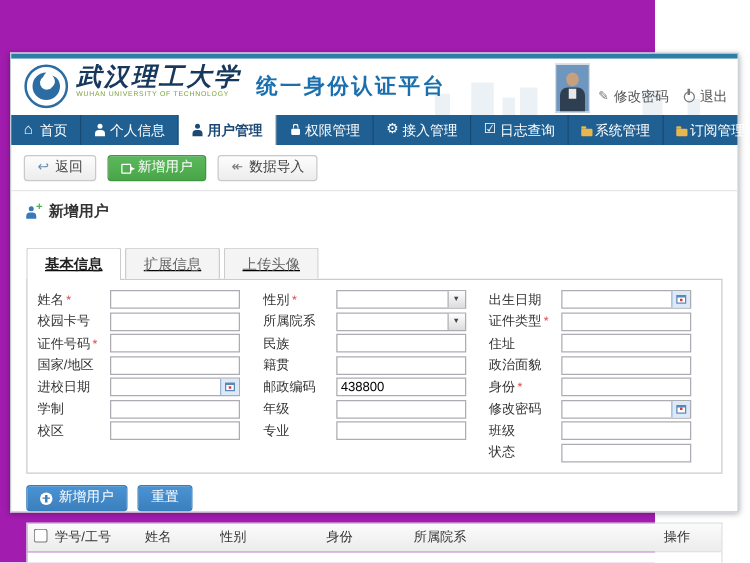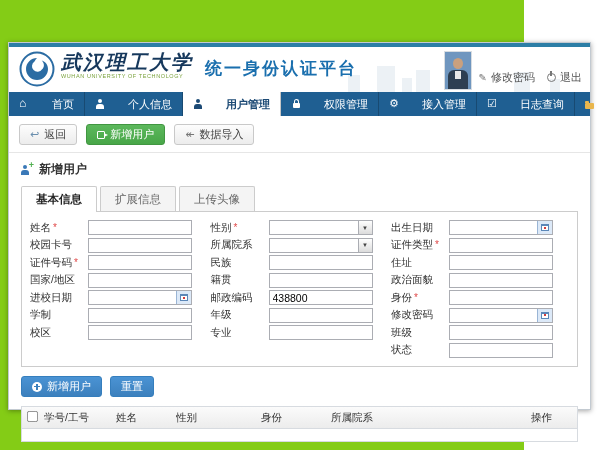--- a/index.html
+++ b/index.html
@@ -1,17 +1,17 @@
 <!DOCTYPE html>
 <html><head>
 <meta charset="utf-8">
 <style>
   html,body{margin:0;padding:0;background:#ffffff;width:600px;height:450px;overflow:hidden;
     font-family:"Liberation Sans","DejaVu Sans",sans-serif;}
-  .canvas{position:relative;width:524px;height:450px;background:#84cc16;}
+  .canvas{position:relative;width:524px;height:450px;background:#a21caf;}
   .page{position:absolute;left:8px;top:42px;width:583px;height:368px;background:#fff;
     border:1px solid #c3cad1;box-shadow:0 1px 5px rgba(0,0,0,.35);box-sizing:border-box;}
   
   .teal{height:4px;background:#2c7ea6;}
   
   .hdr{position:relative;height:45px;background:#fff;overflow:hidden;}
   .logo{position:absolute;left:10px;top:4px;width:36px;height:36px;}
   .uniblock{position:absolute;left:52px;top:5px;line-height:1;}
   .uni-cn{font-family:"Liberation Serif","DejaVu Serif",serif;font-weight:bold;font-style:italic;
     font-size:20px;color:#16385c;letter-spacing:2px;}
@@ -23,21 +23,21 @@
   .avatar .head{position:absolute;left:8px;top:6px;width:10px;height:11px;border-radius:50%;background:#c9a07e;}
   .avatar .body{position:absolute;left:3px;top:18px;width:20px;height:20px;border-radius:6px 6px 0 0;background:#2e3f52;}
   .avatar .shirt{position:absolute;left:10px;top:19px;width:6px;height:8px;background:#e8e8e8;}
   .hdr-links{position:absolute;right:8px;bottom:7px;display:flex;align-items:center;gap:12px;font-size:11px;color:#555;}
   .hlink{display:flex;align-items:center;gap:4px;cursor:pointer;}
   .pencil{font-size:10px;color:#777;}
   .power{position:relative;width:9px;height:9px;border:1.5px solid #777;border-radius:50%;display:inline-block;box-sizing:border-box;}
   .power::before{content:'';position:absolute;left:2.4px;top:-3px;width:1.5px;height:5px;background:#777;}
   
   .nav{display:flex;height:24px;background:#1f5f92;font-size:11px;color:#fff;}
-  .nav-item{display:flex;align-items:center;gap:22px;padding:0 10px;border-right:1px solid rgba(0,0,0,.22);cursor:pointer;white-space:nowrap;}
+  .nav-item{display:flex;align-items:center;gap:2px;padding:0 10px;border-right:1px solid rgba(0,0,0,.22);cursor:pointer;white-space:nowrap;}
   .nav-item.active{background:#fff;color:#1c4a75;font-weight:bold;}
   .nav-ic{position:relative;width:11px;height:10px;display:inline-block;flex:0 0 auto;}
   .ic-home::before{content:'⌂';position:absolute;left:0;top:-2px;font-size:12px;line-height:12px;}
   .ic-person::before,.ic-person-card::before{content:'';position:absolute;left:3px;top:0;width:4px;height:4px;border-radius:50%;background:currentColor;}
   .ic-person::after,.ic-person-card::after{content:'';position:absolute;left:1px;top:5px;width:8px;height:5px;border-radius:3px 3px 0 0;background:currentColor;}
   .ic-lock::before{content:'';position:absolute;left:2.5px;top:0;width:5px;height:4px;border:1px solid currentColor;border-bottom:none;border-radius:3px 3px 0 0;box-sizing:border-box;}
   .ic-lock::after{content:'';position:absolute;left:1.5px;top:3.5px;width:7px;height:5.5px;background:currentColor;border-radius:1px;}
   .ic-checked-doc::before{content:'☑';position:absolute;left:0;top:-1px;font-size:11px;line-height:11px;}
   .ic-gear::before{content:'⚙';position:absolute;left:0;top:-1px;font-size:11px;line-height:11px;}
   .ic-folder{background:#e9b64d;width:9px;height:6px;margin-top:3px;border-radius:1px;}
@@ -55,21 +55,21 @@
   .pluscirc::before{content:'';position:absolute;left:2px;top:4.25px;width:6px;height:1.5px;background:#3c80bd;}
   .pluscirc::after{content:'';position:absolute;left:4.25px;top:2px;width:1.5px;height:6px;background:#3c80bd;}
   .hr{border-top:1px solid #e6e6e6;}
   
   .sect{display:flex;align-items:center;gap:6px;padding:8px 12px 6px 12px;font-size:12px;font-weight:bold;color:#333;}
   .addp{position:relative;width:12px;height:11px;display:inline-block;}
   .addp::before{content:'';position:absolute;left:2px;top:1px;width:4px;height:4px;border-radius:50%;background:#3a79b8;}
   .addp::after{content:'+';position:absolute;right:-1px;top:-4px;color:#53b153;font-size:9px;font-weight:bold;}
   .addp .bd{position:absolute;left:0;top:6px;width:8px;height:5px;border-radius:3px 3px 0 0;background:#3a79b8;}
   
-  .tabs{display:flex;gap:3px;margin:2px 12px 0 12px;position:relative;z-index:2;}
+  .tabs{display:flex;gap:3px;margin:14px 12px 0 12px;position:relative;z-index:2;text-decoration:underline;}
   .tab{font-size:11.5px;color:#666;background:#f4f4f4;border:1px solid #ccc;border-bottom:none;
     padding:5px 14px 4px 14px;border-radius:2px 2px 0 0;cursor:pointer;}
   .tab.active{background:#fff;color:#222;font-weight:bold;margin-bottom:-1px;padding-bottom:5px;}
   .panel{margin:0 12px;border:1px solid #ccc;background:#fff;display:flex;justify-content:space-between;
     padding:8px 8px 6px 8px;position:relative;z-index:1;box-sizing:border-box;}
   .fcol{width:178px;}
   .frow{display:flex;align-items:center;height:15px;margin-bottom:2.5px;}
   .flabel{flex:0 0 58px;font-size:10.5px;color:#333;white-space:nowrap;}
   .req{color:#e04848;margin-left:2px;font-size:10px;}
   .req.hide{visibility:hidden;}

